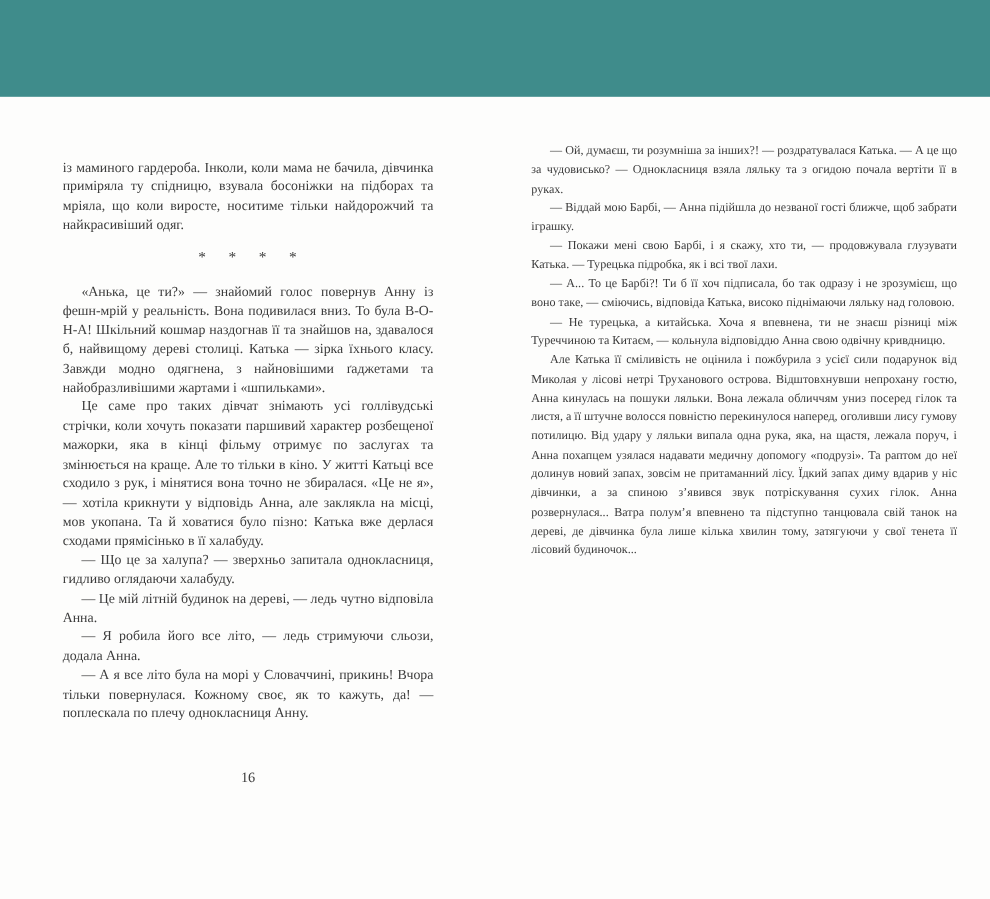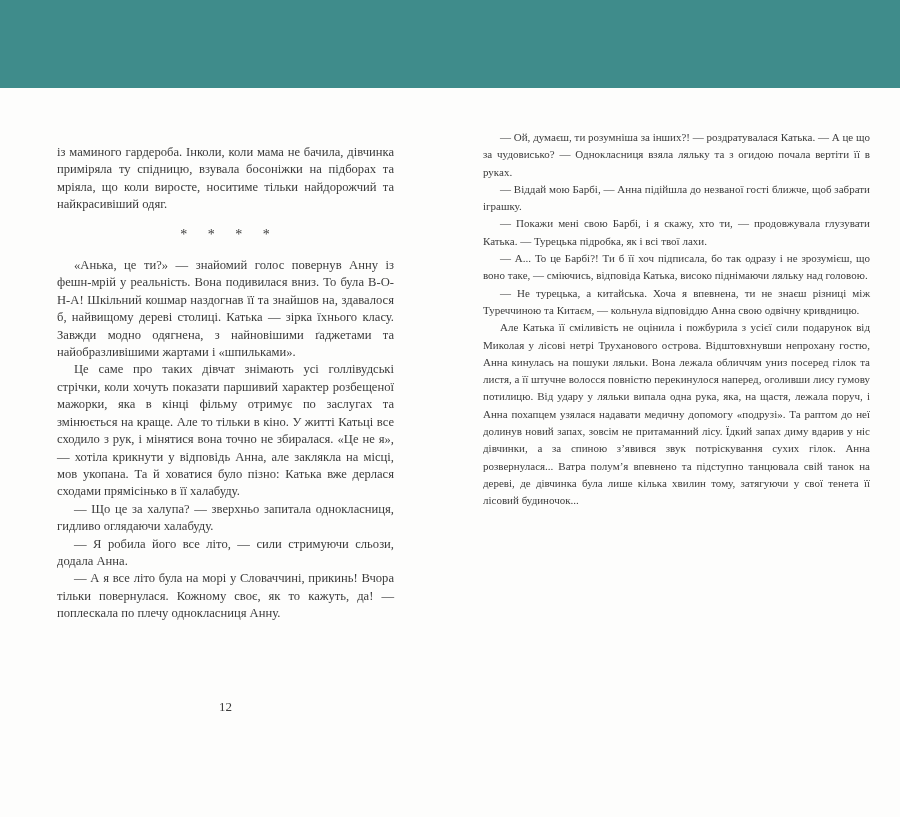--- a/index.html
+++ b/index.html
@@ -74,24 +74,25 @@
 <div>
   <div class="band" id="header-band" style="background: rgb(63, 140, 139);"></div>
 
   <div>
     <div class="text-col" id="left-col" style="color: rgb(59, 59, 59);">
         <p class="">із маминого гардероба. Інколи, коли мама не бачила, дівчинка приміряла ту спідницю, взувала босоніжки на підборах та мріяла, що коли виросте, носитиме тільки найдорожчий та найкрасивіший одяг.</p>
         <p class="separator">* * * *</p>
         <p class=" indent">«Анька, це ти?» — знайомий голос повернув Анну із фешн-мрій у реальність. Вона подивилася вниз. То була В-О-Н-А! Шкільний кошмар наздогнав її та знайшов на, здавалося б, найвищому дереві столиці. Катька — зірка їхнього класу. Завжди модно одягнена, з найновішими ґаджетами та найобразливішими жартами і «шпильками».</p>
         <p class=" indent">Це саме про таких дівчат знімають усі голлівудські стрічки, коли хочуть показати паршивий характер розбещеної мажорки, яка в кінці фільму отримує по заслугах та змінюється на краще. Але то тільки в кіно. У житті Катьці все сходило з рук, і мінятися вона точно не збиралася. «Це не я», — хотіла крикнути у відповідь Анна, але заклякла на місці, мов укопана. Та й ховатися було пізно: Катька вже дерлася сходами прямісінько в її халабуду.</p>
         <p class=" indent">— Що це за халупа? — зверхньо запитала однокласниця, гидливо оглядаючи халабуду.</p>
-        <p class=" indent">— Я робила його все літо, — сили стримуючи сльози, додала Анна.</p>
+        <p class=" indent">— Це мій літній будинок на дереві, — ледь чутно відповіла Анна.</p>
+        <p class=" indent">— Я робила його все літо, — ледь стримуючи сльози, додала Анна.</p>
         <p class=" indent">— А я все літо була на морі у Словаччині, прикинь! Вчора тільки повернулася. Кожному своє, як то кажуть, да! — поплескала по плечу однокласниця Анну.</p>
       </div>
-    <div class="page-number" style="color: rgb(59, 59, 59);">12</div>
+    <div class="page-number" style="color: rgb(59, 59, 59);">16</div>
   </div>
 
   <div>
     <div class="text-col" id="right-col" style="color: rgb(59, 59, 59);">
         <p class=" indent">— Ой, думаєш, ти розумніша за інших?! — роздратувалася Катька. — А це що за чудовисько? — Однокласниця взяла ляльку та з огидою почала вертіти її в руках.</p>
         <p class=" indent">— Віддай мою Барбі, — Анна підійшла до незваної гості ближче, щоб забрати іграшку.</p>
         <p class=" indent">— Покажи мені свою Барбі, і я скажу, хто ти, — продовжувала глузувати Катька. — Турецька підробка, як і всі твої лахи.</p>
         <p class=" indent">— А... То це Барбі?! Ти б її хоч підписала, бо так одразу і не зрозумієш, що воно таке, — сміючись, відповіда Катька, високо піднімаючи ляльку над головою.</p>
         <p class=" indent">— Не турецька, а китайська. Хоча я впевнена, ти не знаєш різниці між Туреччиною та Китаєм, — кольнула відповіддю Анна свою одвічну кривдницю.</p>
         <p class=" indent">Але Катька її сміливість не оцінила і пожбурила з усієї сили подарунок від Миколая у лісові нетрі Труханового острова. Відштовхнувши непрохану гостю, Анна кинулась на пошуки ляльки. Вона лежала обличчям униз посеред гілок та листя, а її штучне волосся повністю перекинулося наперед, оголивши лису гумову потилицю. Від удару у ляльки випала одна рука, яка, на щастя, лежала поруч, і Анна похапцем узялася надавати медичну допомогу «подрузі». Та раптом до неї долинув новий запах, зовсім не притаманний лісу. Їдкий запах диму вдарив у ніс дівчинки, а за спиною з’явився звук потріскування сухих гілок. Анна розвернулася... Ватра полум’я впевнено та підступно танцювала свій танок на дереві, де дівчинка була лише кілька хвилин тому, затягуючи у свої тенета її лісовий будиночок...</p>

